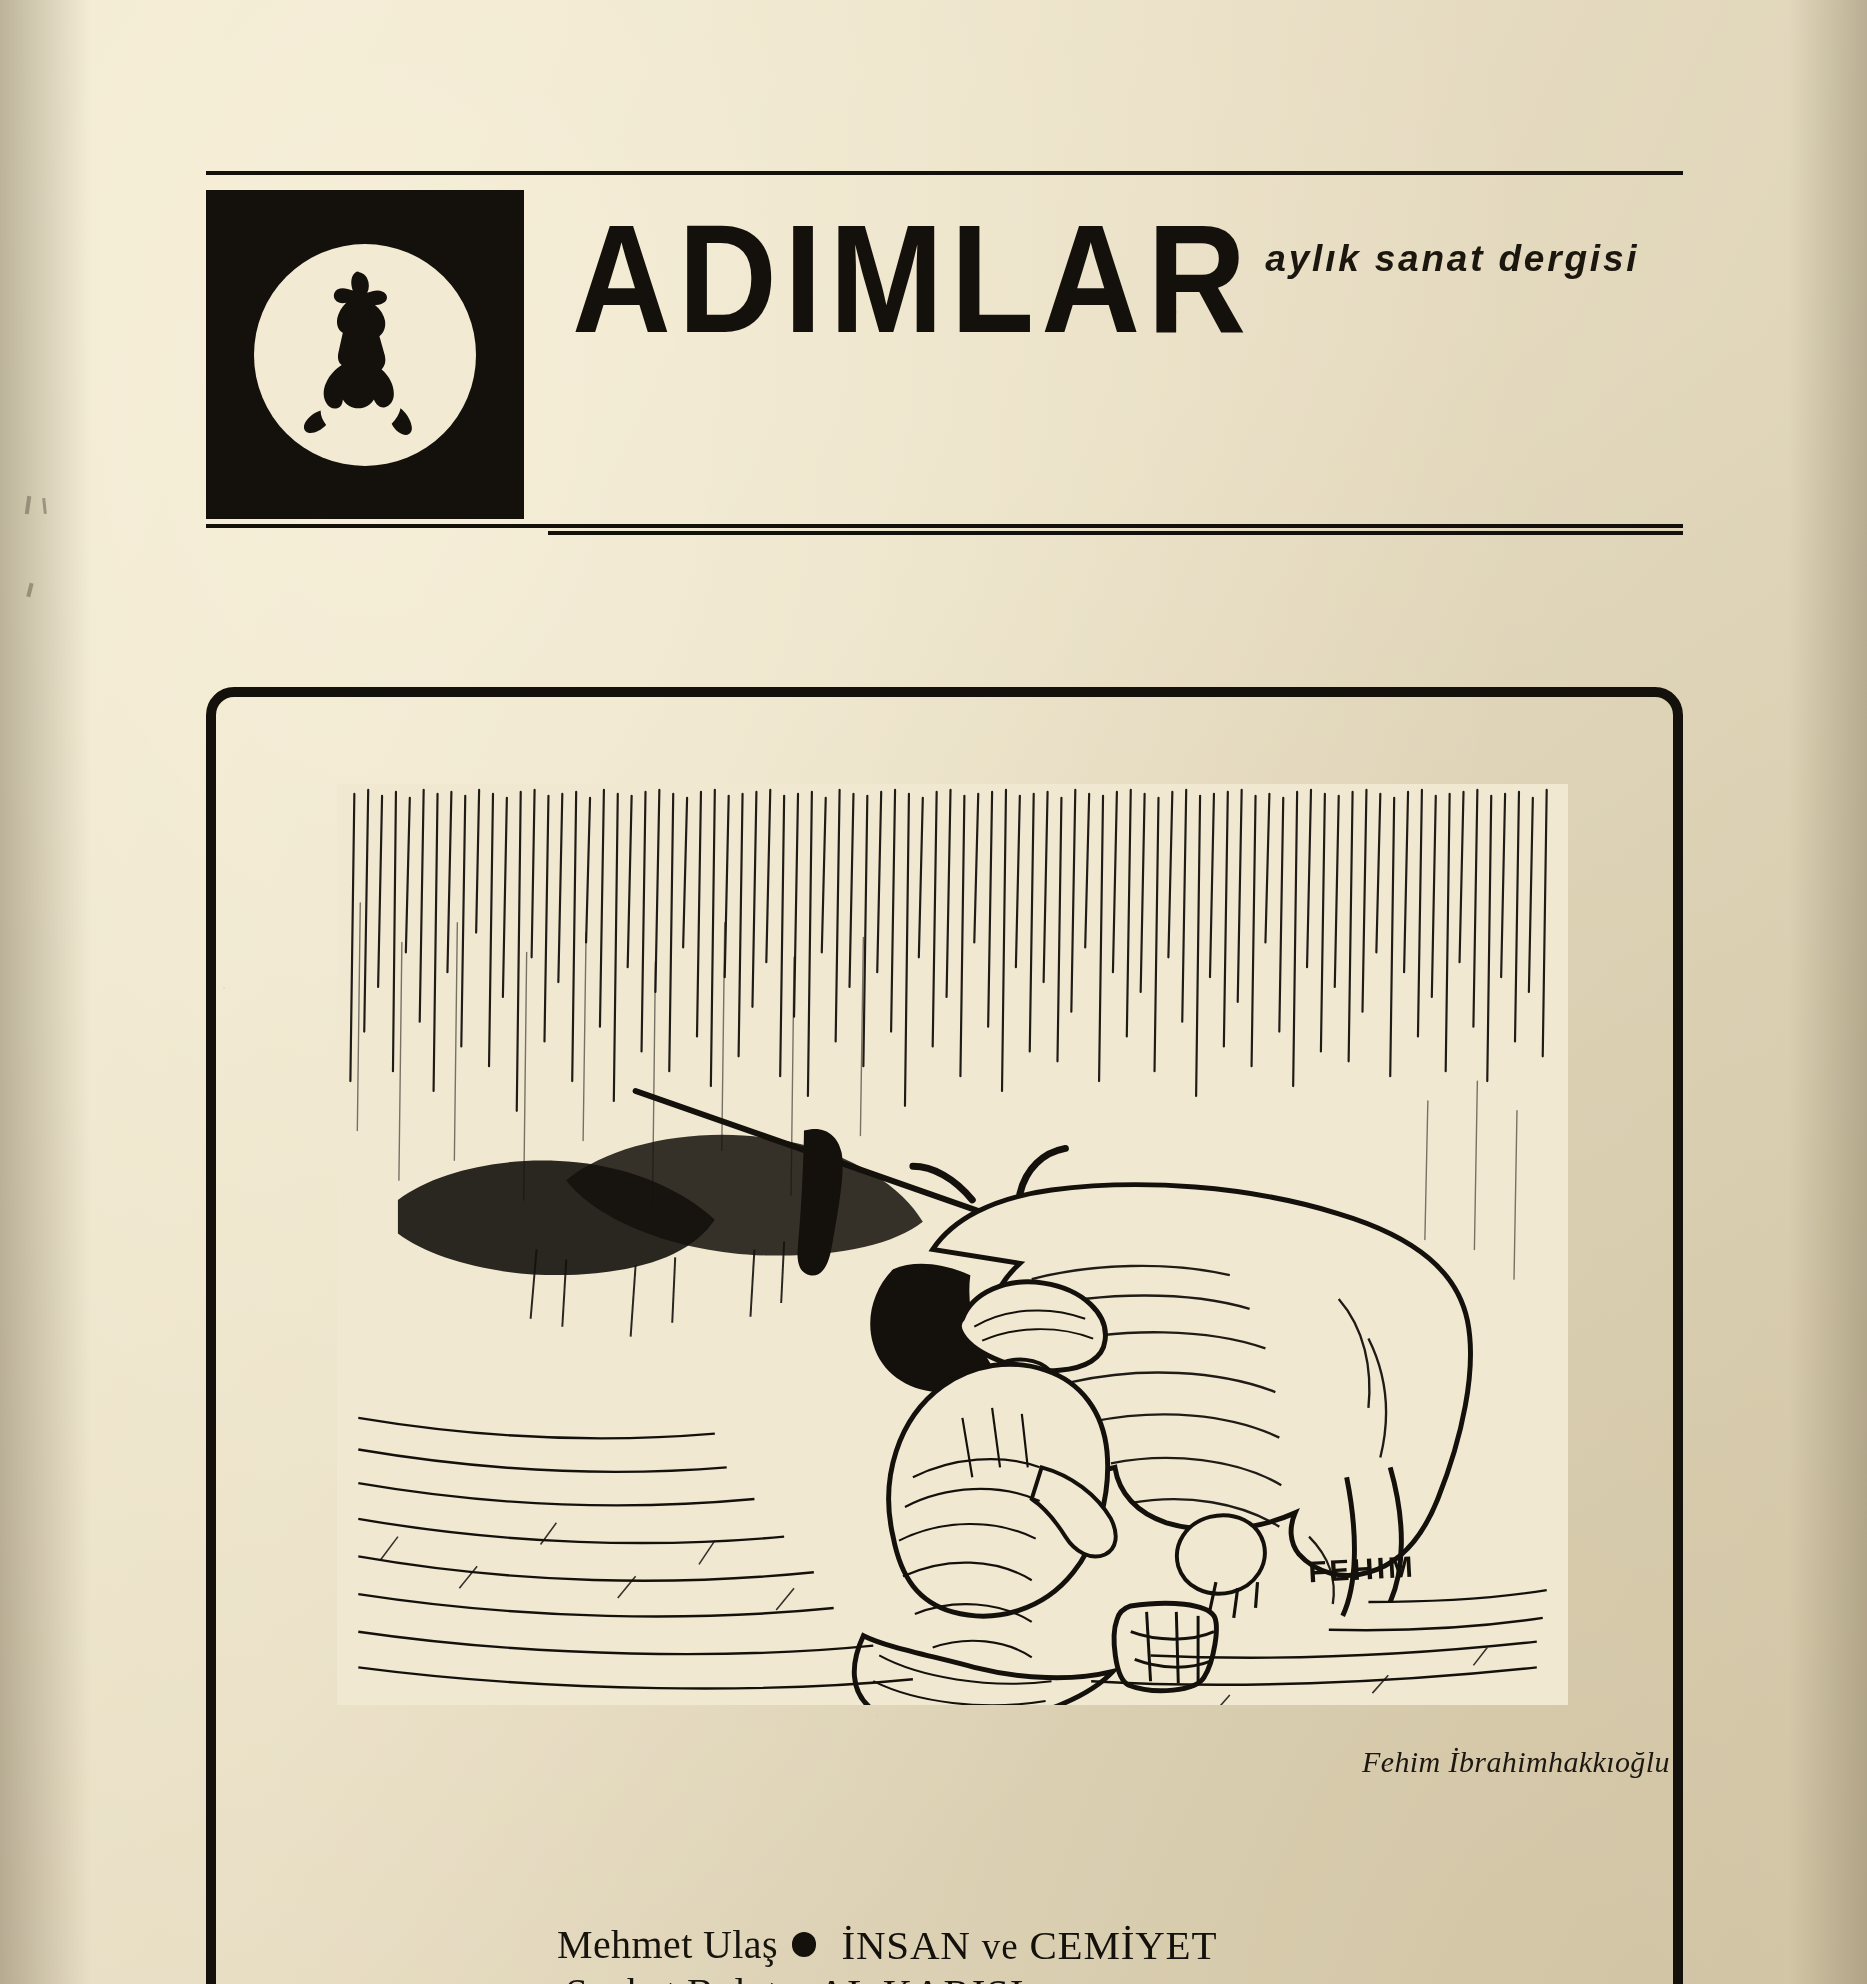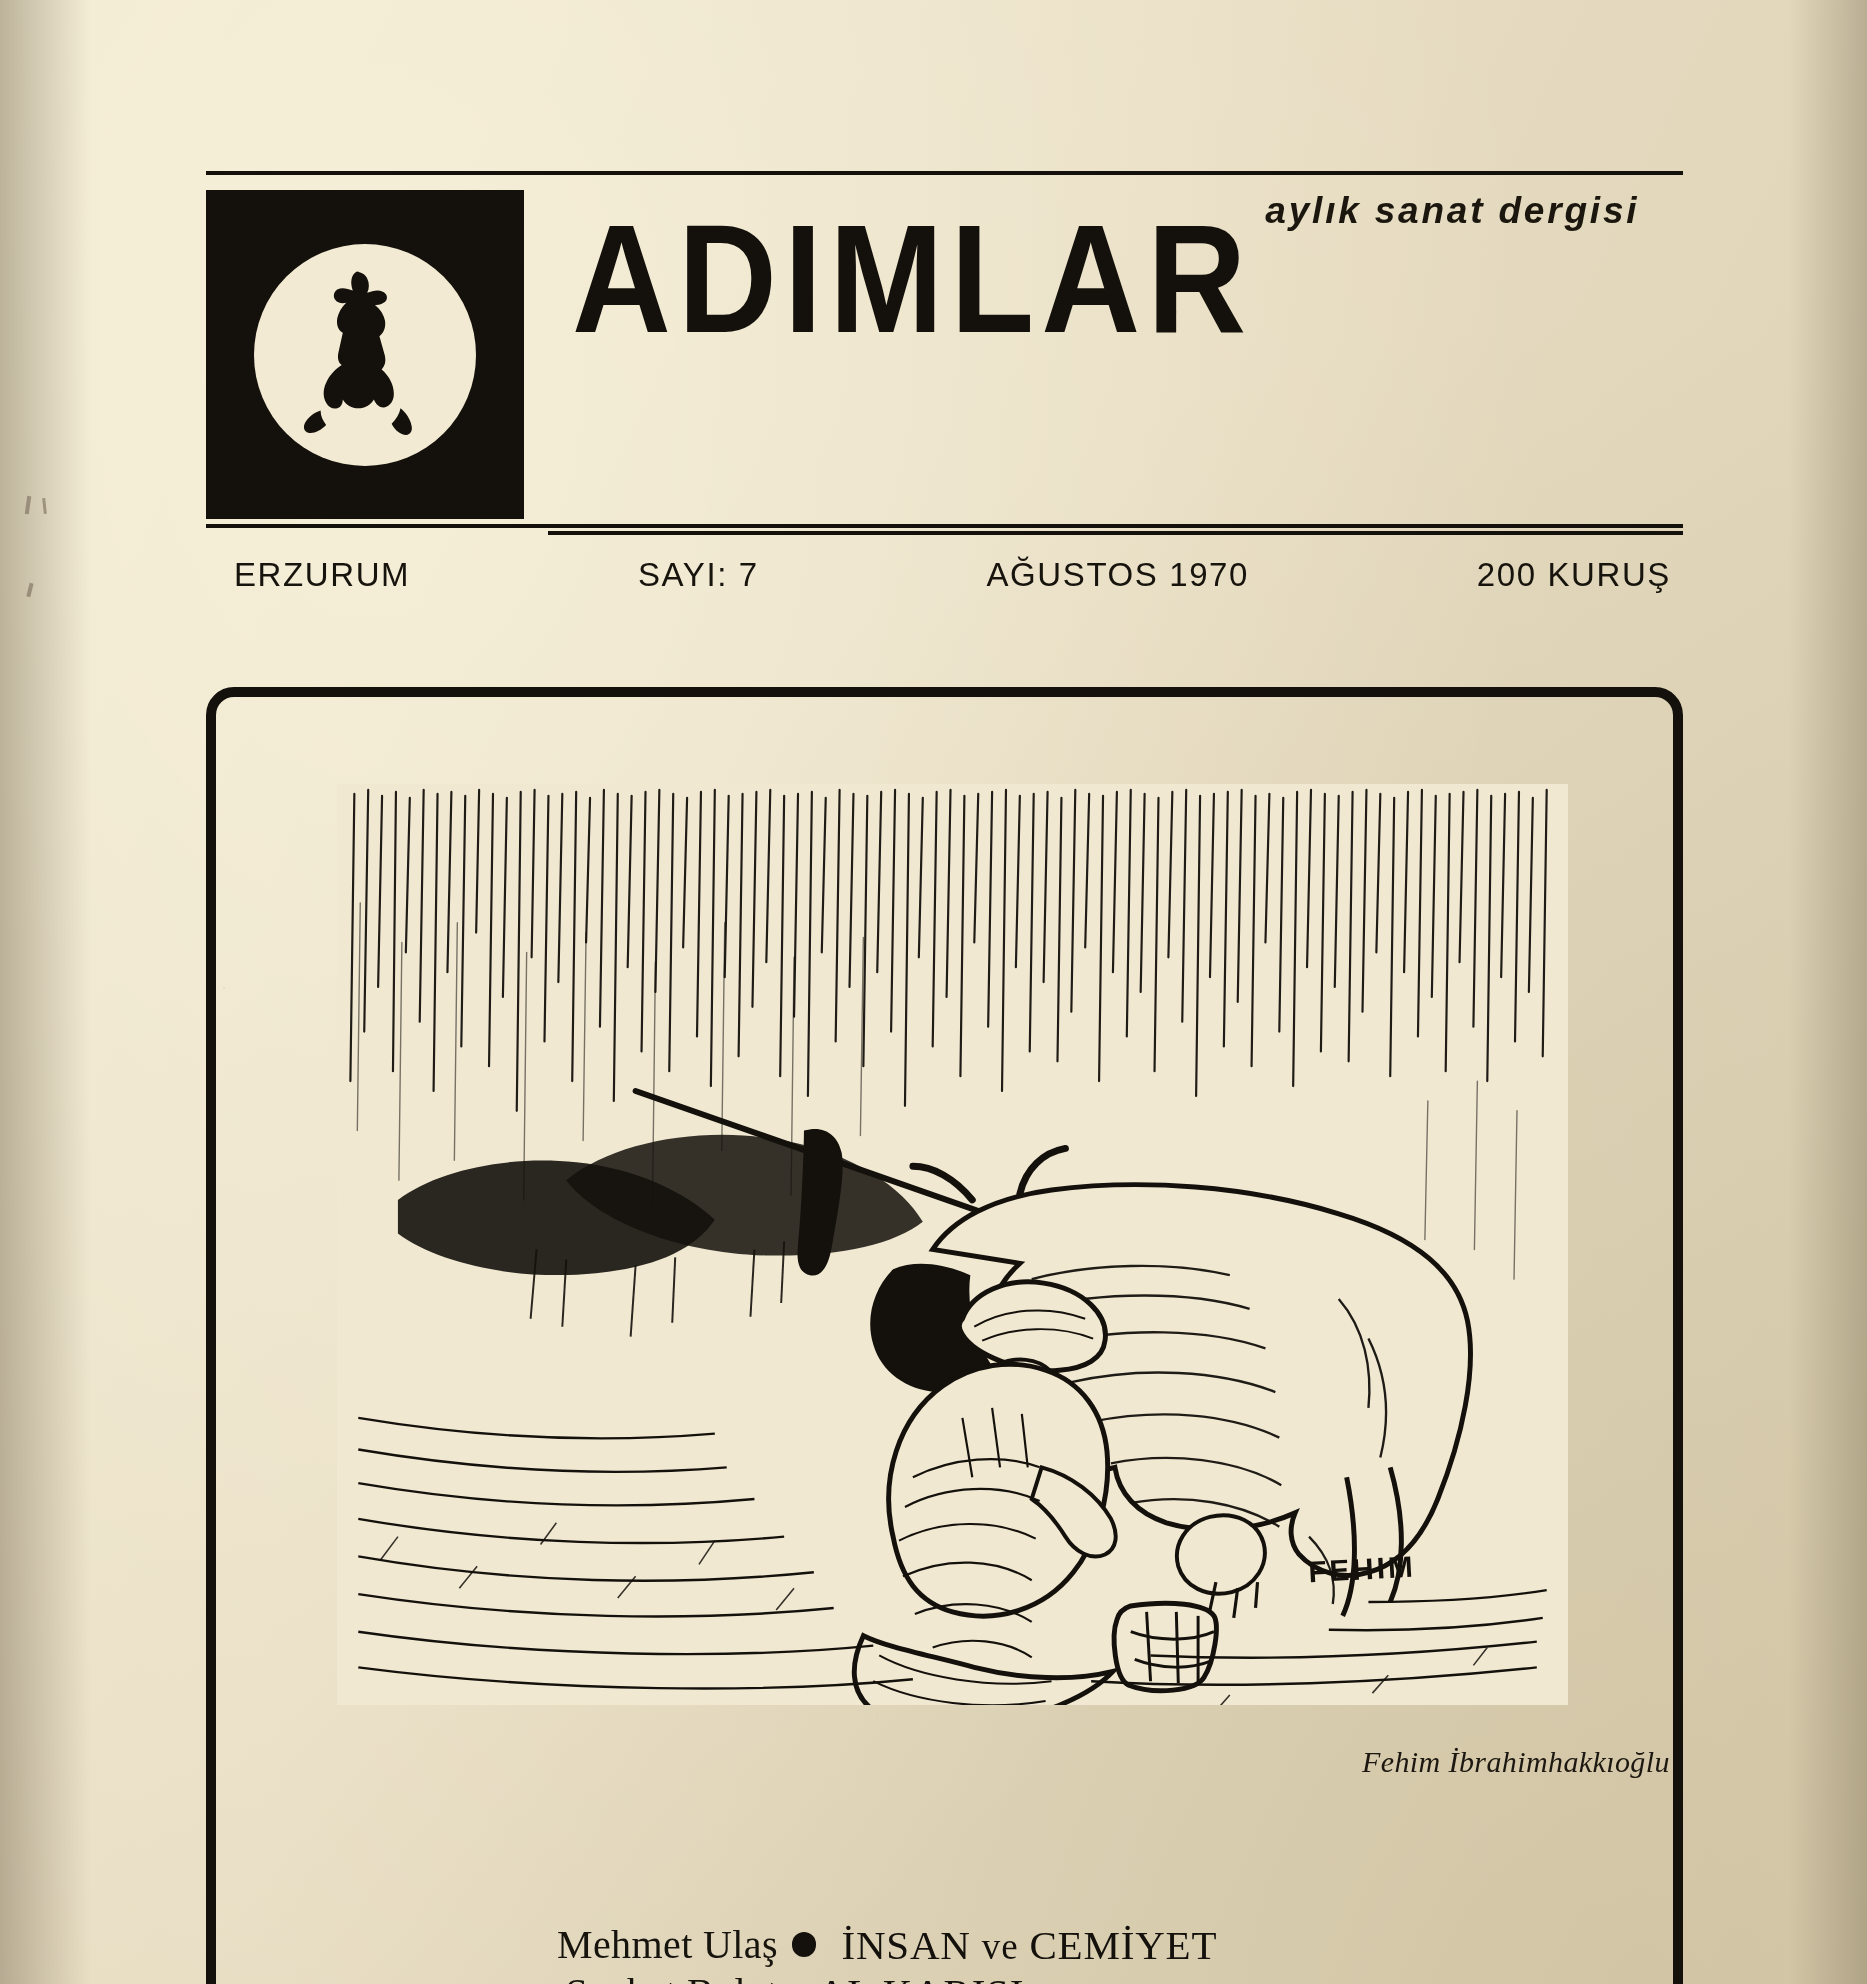--- a/index.html
+++ b/index.html
@@ -105,20 +105,21 @@
     letter-spacing: 7.1px;
     line-height: 1;
     color: #14110c;
     margin-top: 12px;
     text-align: center;
     padding-right: 12px;
     transform: scaleY(1.12);
     transform-origin: top center;
   }
   .subtitle {
+    margin-top: 48px;
     text-align: center;
     font-family: "Liberation Sans", sans-serif;
     font-style: italic;
     font-weight: 600;
     font-size: 37px;
     letter-spacing: 2.8px;
     color: #1b170f;
     padding-right: 12px;
   }
   .rule-mid-wrap {
@@ -279,26 +280,20 @@
         <div class="subtitle">aylık  sanat  dergisi</div>
       </div>
     </div>
   </div>
 
   <div class="rule-mid-wrap">
     <div class="rule-mid"></div>
   </div>
   <div class="rule-mid2"></div>
 
-  <div class="issue-line">
-    <span class="city">ERZURUM</span>
-    <span>SAYI: 7</span>
-    <span>AĞUSTOS 1970</span>
-    <span class="price">200 KURUŞ</span>
-  </div>
 
   <div class="frame"></div>
 
   <div class="cover-art">
     <svg viewBox="0 0 1240 930" xmlns="http://www.w3.org/2000/svg" aria-hidden="true">
       <rect x="0" y="0" width="1240" height="930" fill="#f1e8d2"></rect>
       <g stroke="#14110c" stroke-width="2.2" stroke-linecap="round">
 
         <g opacity="0.95">
           <path d="M16 10 L12 300"></path>

